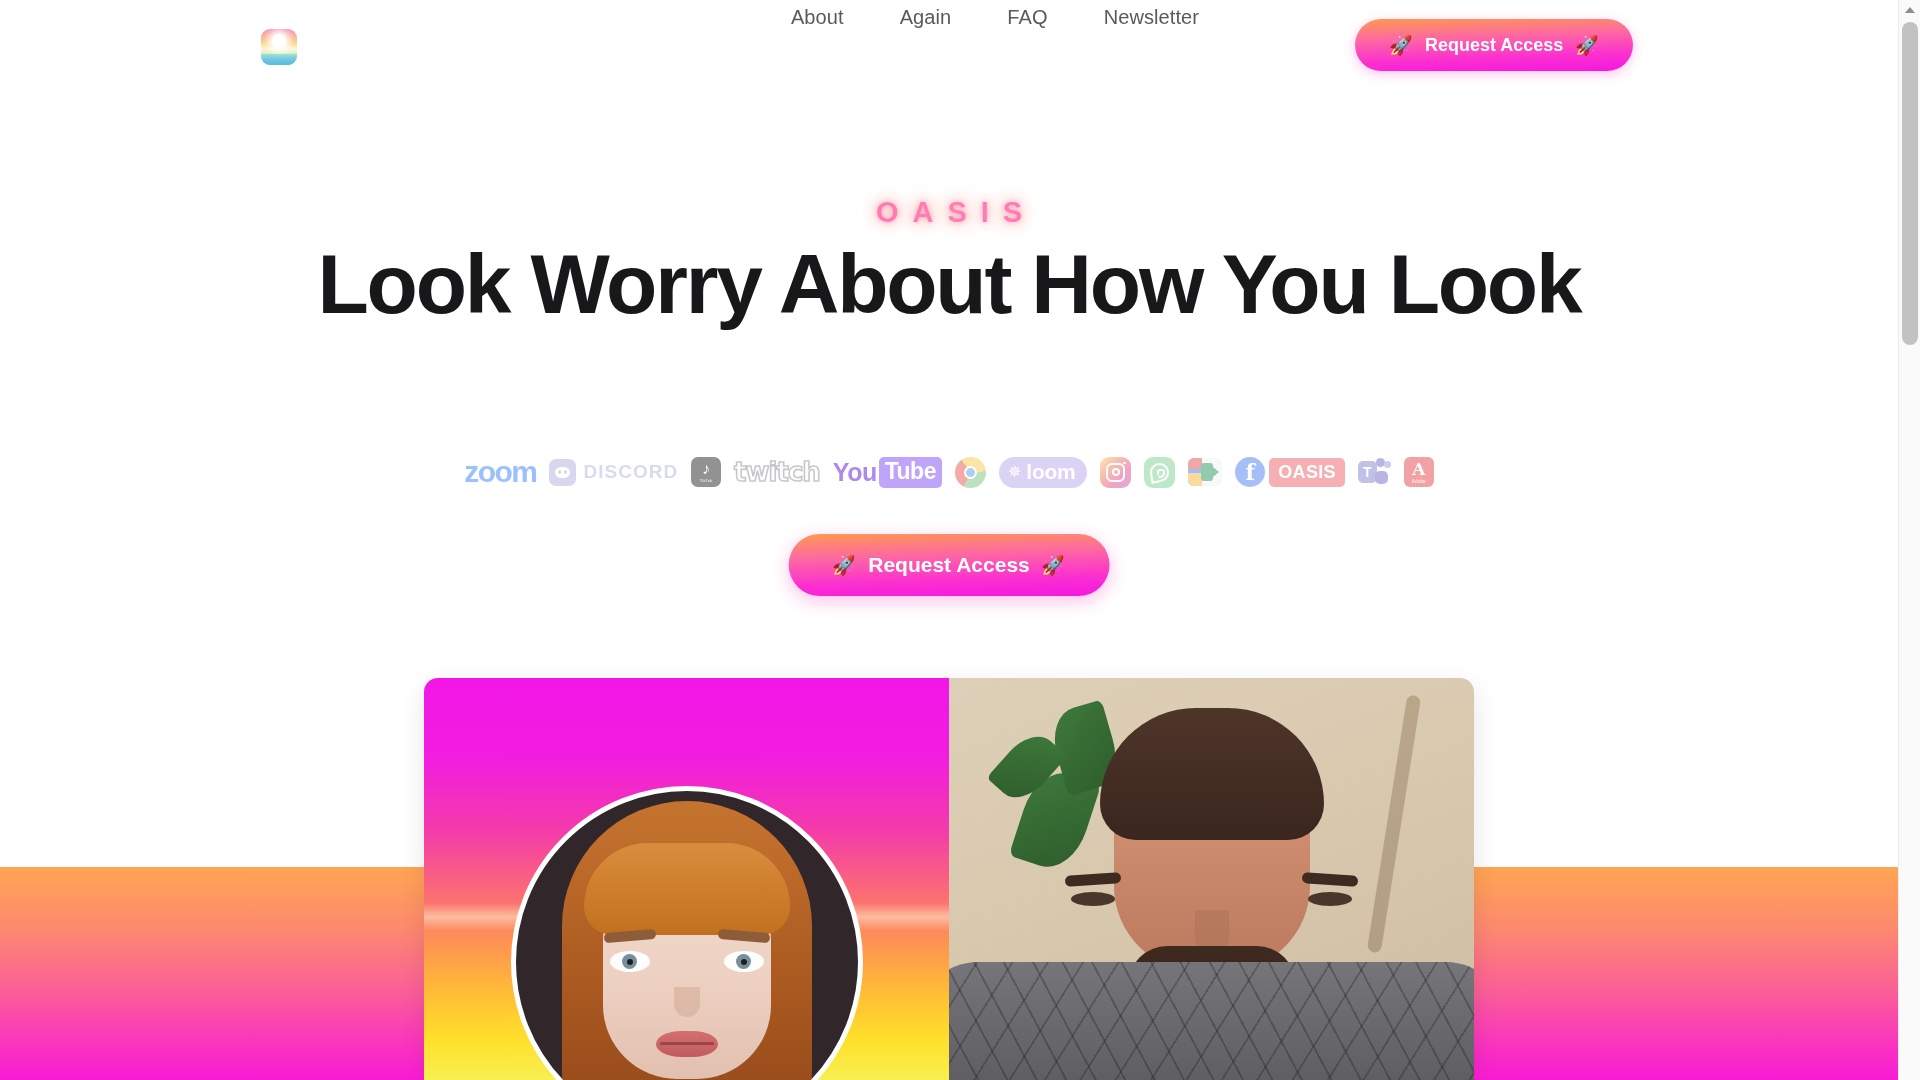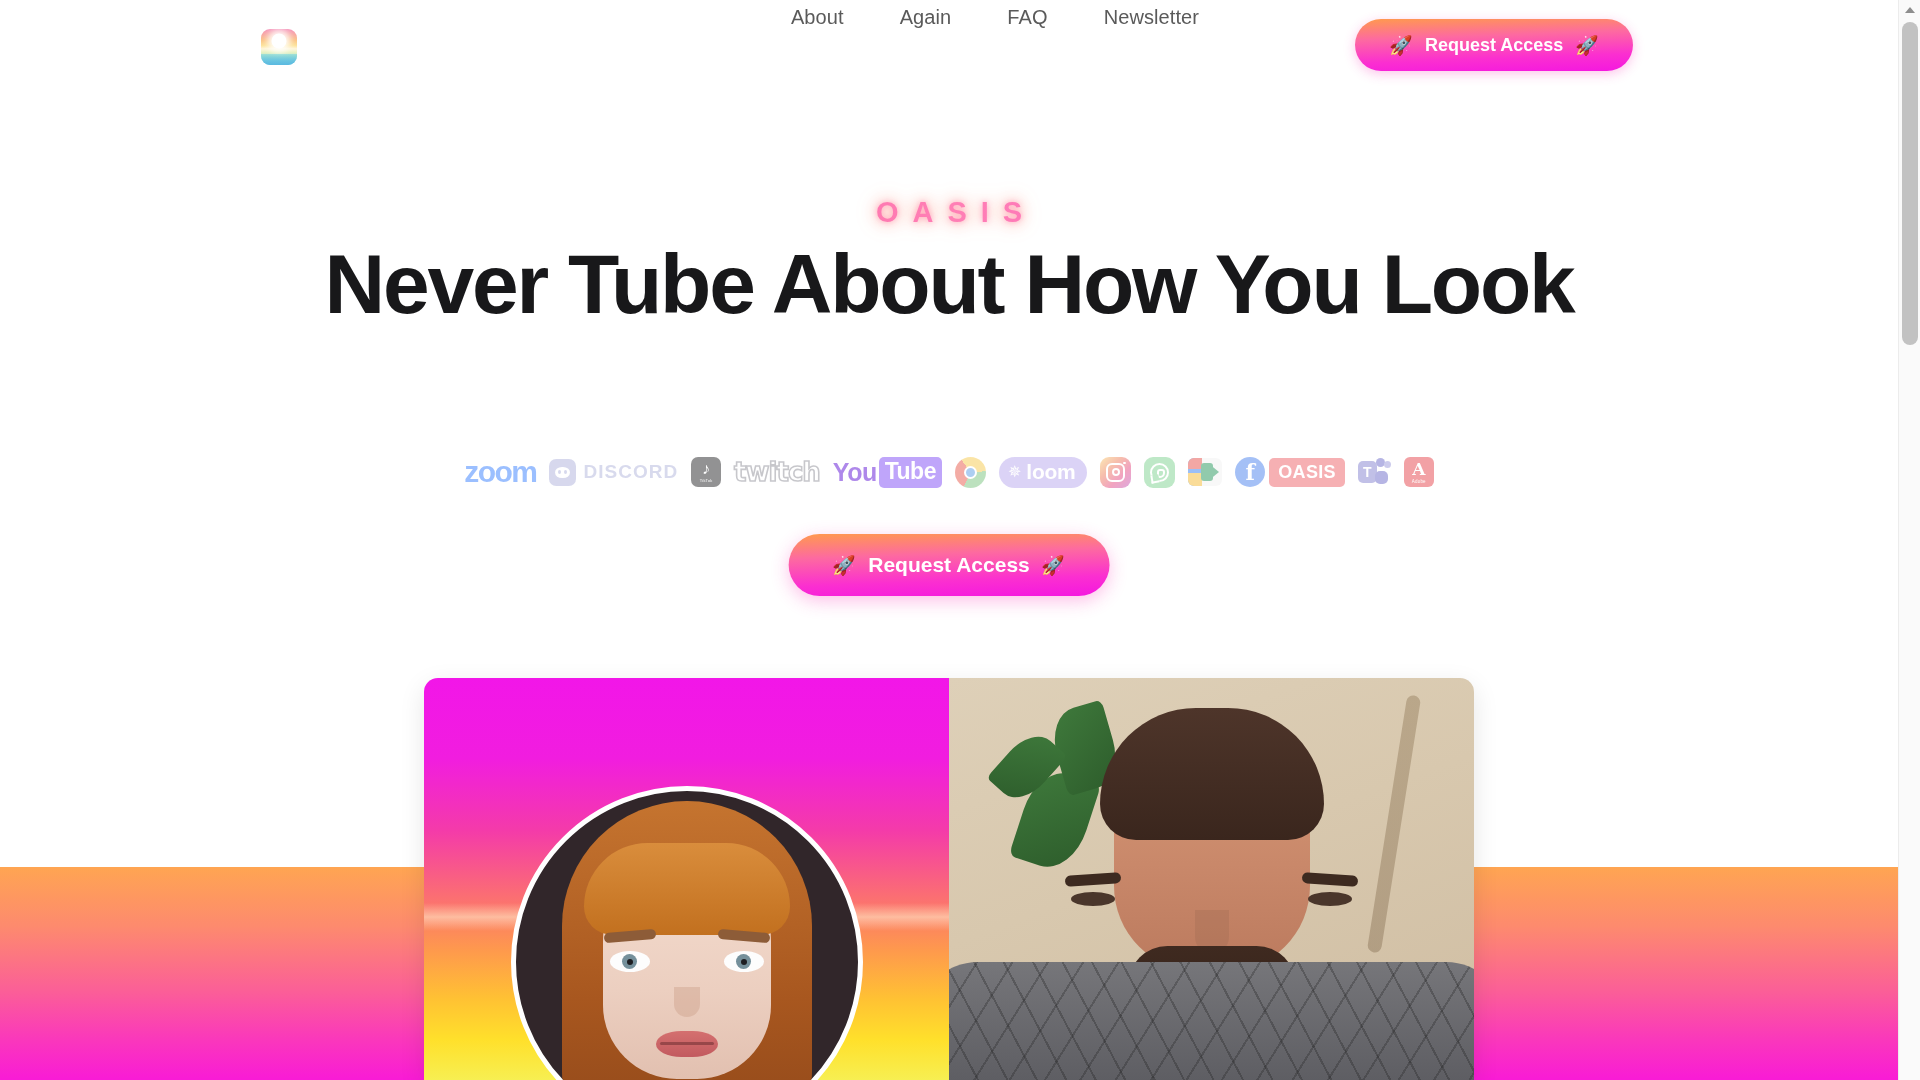--- a/index.html
+++ b/index.html
@@ -464,21 +464,21 @@
       <button class="cta cta-header">
         <span class="rocket">🚀</span>
         <span>Request Access</span>
         <span class="rocket">🚀</span>
       </button>
     </header>
 
     <div class="brand-word">OASIS</div>
 
     <h1 class="headline">
-      <span>Never Tube About How You Look</span><br>
+      <span>Look Worry About How You Look</span><br>
     </h1>
 
     <div class="logo-strip">
 
       <div class="lg">
         <span class="lg-zoom">zoom</span>
       </div>
 
       <div class="lg lg-discord">
         <span class="discord-badge">

